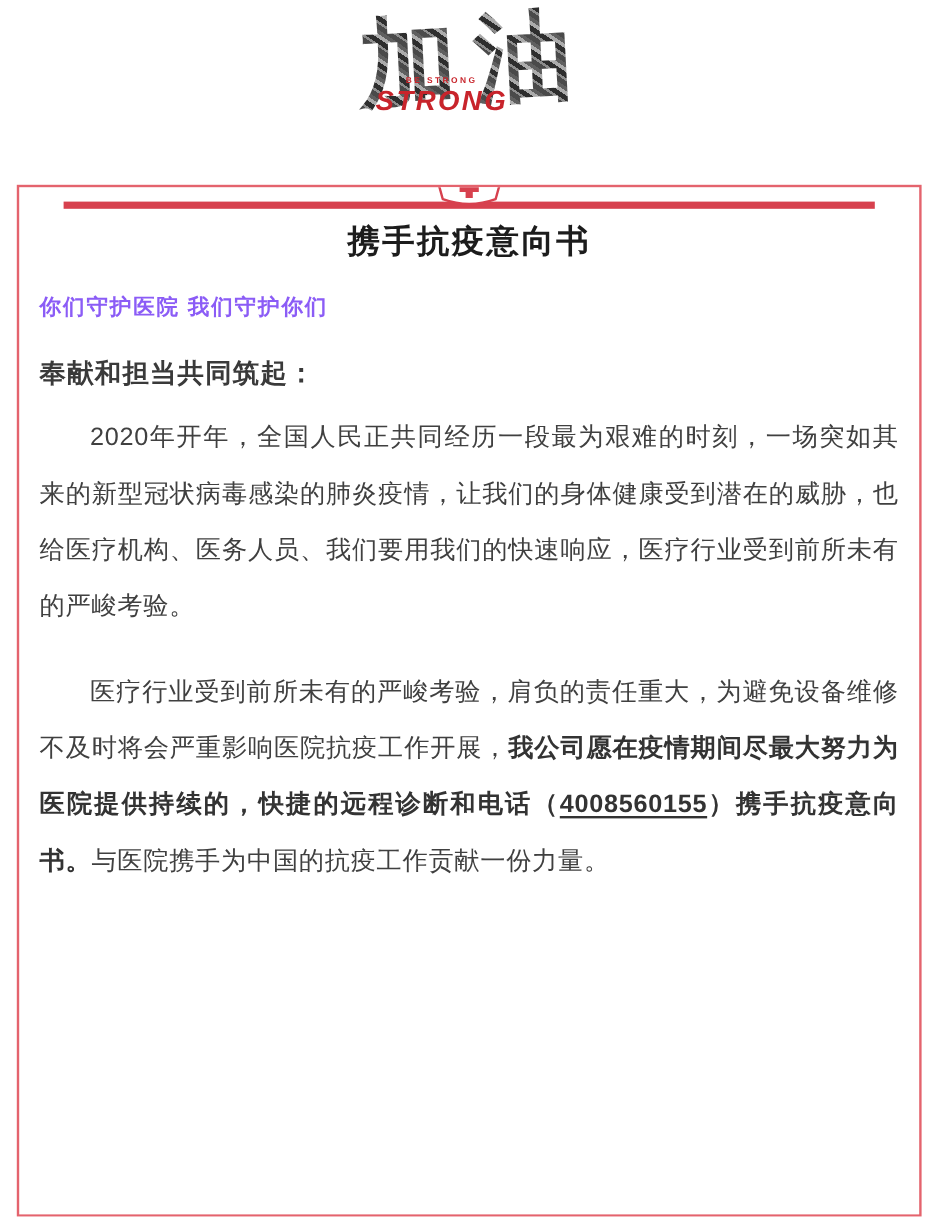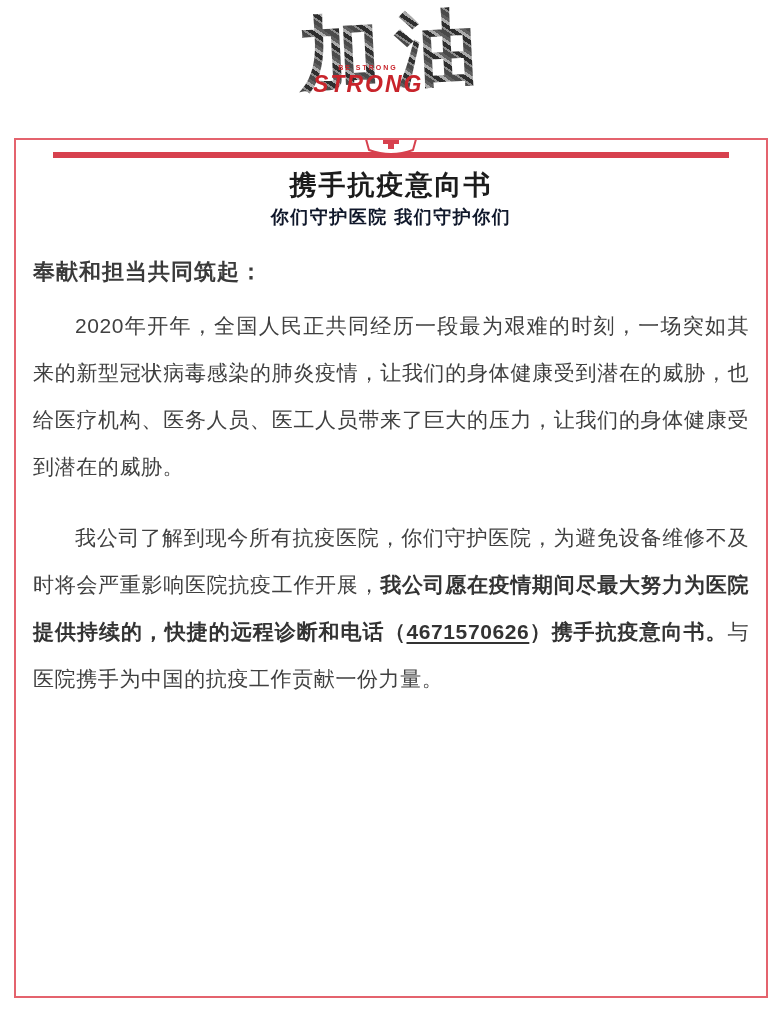--- a/index.html
+++ b/index.html
@@ -60,21 +60,21 @@
     font-size: 23px;
     font-weight: 900;
     font-style: italic;
     letter-spacing: 2px;
   }
 
   
   .letter-box {
     position: absolute;
     left: 14px;
-    top: 138px;
+    top: 154px;
     width: 754px;
     height: 860px;
     border: 2px solid #e4636d;
     background: #ffffff;
     padding: 10px 17px 0;
     overflow: hidden;
   }
   .cap-wrap {
     position: absolute;
     top: -28px;
@@ -92,27 +92,27 @@
   .title {
     margin-top: 10px;
     text-align: center;
     font-size: 27px;
     line-height: 34px;
     font-weight: 700;
     letter-spacing: 2px;
     color: #1c1c1c;
   }
   .subtitle {
-    margin-top: 4px;
-    text-align: center;
+    margin-top: 27px;
+    text-align: left;
     font-size: 18px;
     line-height: 22px;
     font-weight: 700;
     letter-spacing: 1.5px;
-    color: #0f172a;
+    color: #8b5cf6;
   }
   .salutation {
     margin-top: 30px;
     font-size: 22px;
     line-height: 28px;
     font-weight: 700;
     letter-spacing: 1px;
     color: #3a3a3a;
   }
   .para {
@@ -155,19 +155,19 @@
     </div>
 
     <div class="rule"></div>
 
     <h1 class="title">携手抗疫意向书</h1>
 
     <div class="subtitle">你们守护医院 我们守护你们</div>
 
     <div class="salutation">奉献和担当共同筑起：</div>
 
-    <p class="para">2020年开年，全国人民正共同经历一段最为艰难的时刻，一场突如其来的新型冠状病毒感染的肺炎疫情，让我们的身体健康受到潜在的威胁，也给医疗机构、医务人员、医工人员带来了巨大的压力，让我们的身体健康受到潜在的威胁。</p>
+    <p class="para">2020年开年，全国人民正共同经历一段最为艰难的时刻，一场突如其来的新型冠状病毒感染的肺炎疫情，让我们的身体健康受到潜在的威胁，也给医疗机构、医务人员、我们要用我们的快速响应，医疗行业受到前所未有的严峻考验。</p>
 
 
-    <p class="para para-3"><span>我公司了解到现今所有抗疫医院，你们守护医院，为避免设备维修不及时将会严重影响医院抗疫工作开展，</span><span class="b">我公司愿在疫情期间尽最大努力为医院提供持续的，快捷的远程诊断和电话（</span><span class="b phone">4671570626</span><span class="b">）携手抗疫意向书。</span><span>与医院携手为中国的抗疫工作贡献一份力量。</span></p>
+    <p class="para para-3"><span>医疗行业受到前所未有的严峻考验，肩负的责任重大，为避免设备维修不及时将会严重影响医院抗疫工作开展，</span><span class="b">我公司愿在疫情期间尽最大努力为医院提供持续的，快捷的远程诊断和电话（</span><span class="b phone">4008560155</span><span class="b">）携手抗疫意向书。</span><span>与医院携手为中国的抗疫工作贡献一份力量。</span></p>
 
   </div>
 </div>
 
 </body></html>

